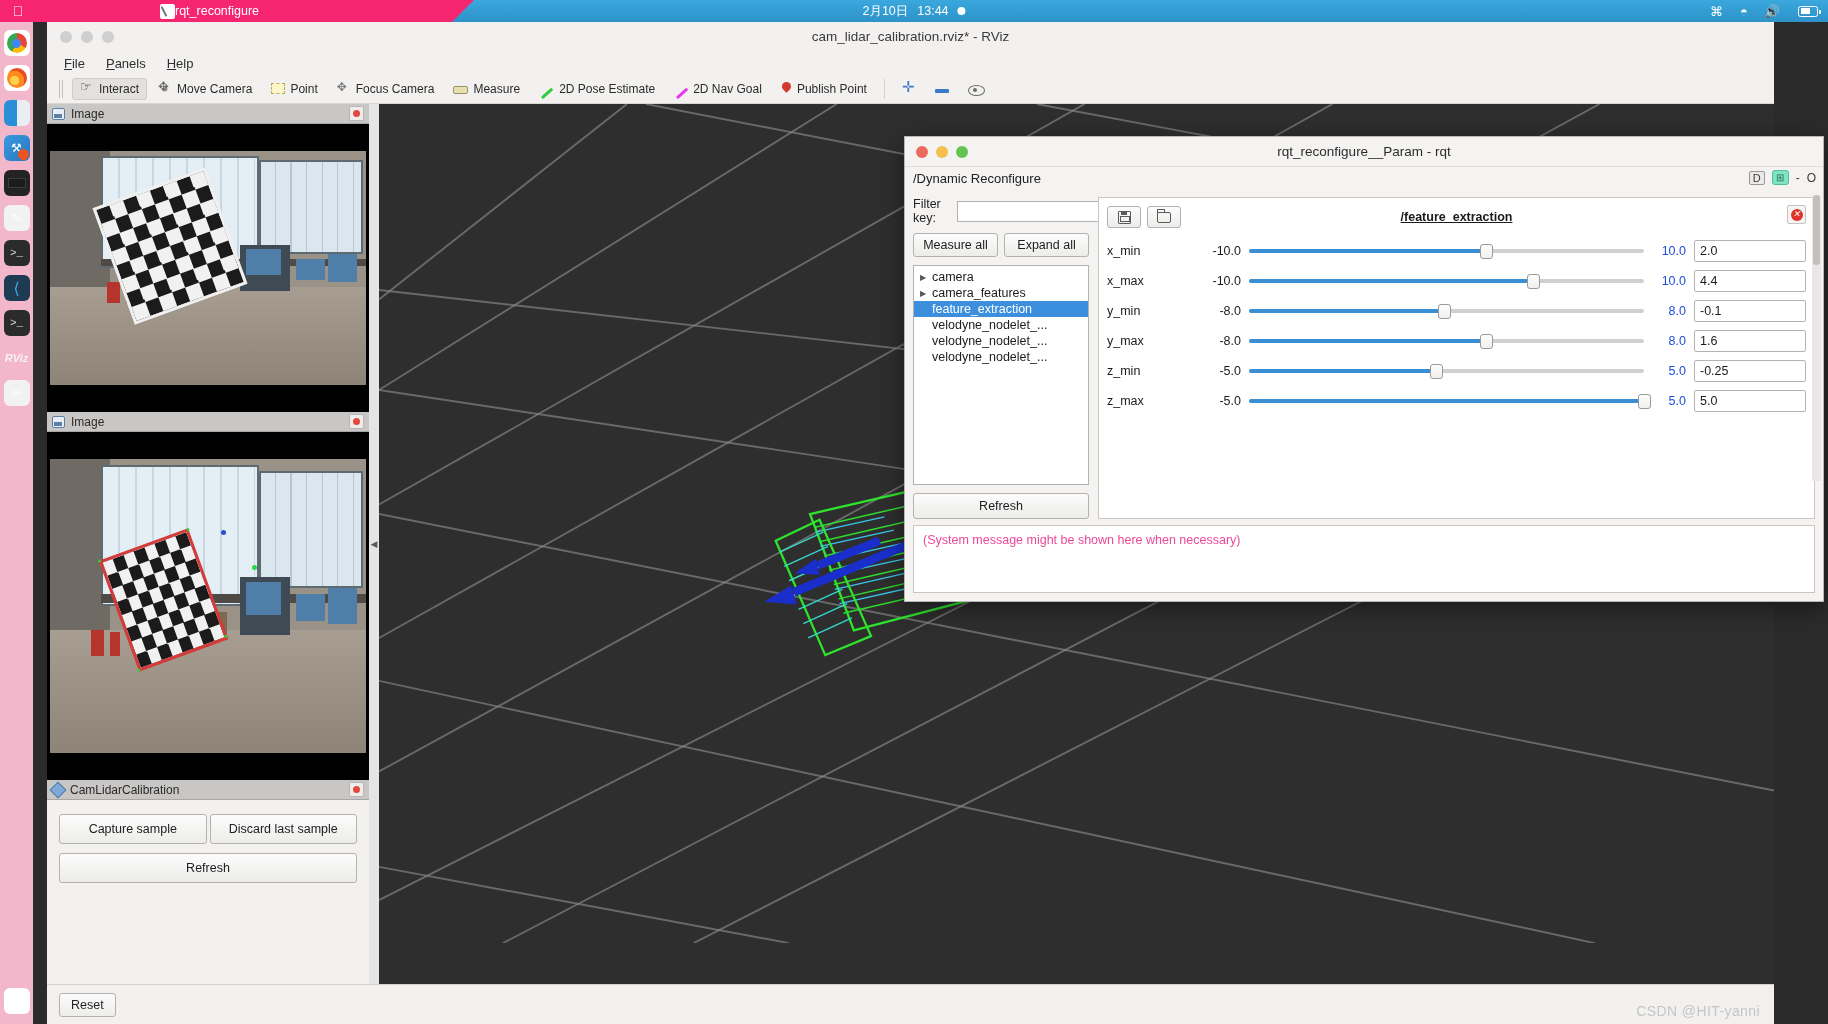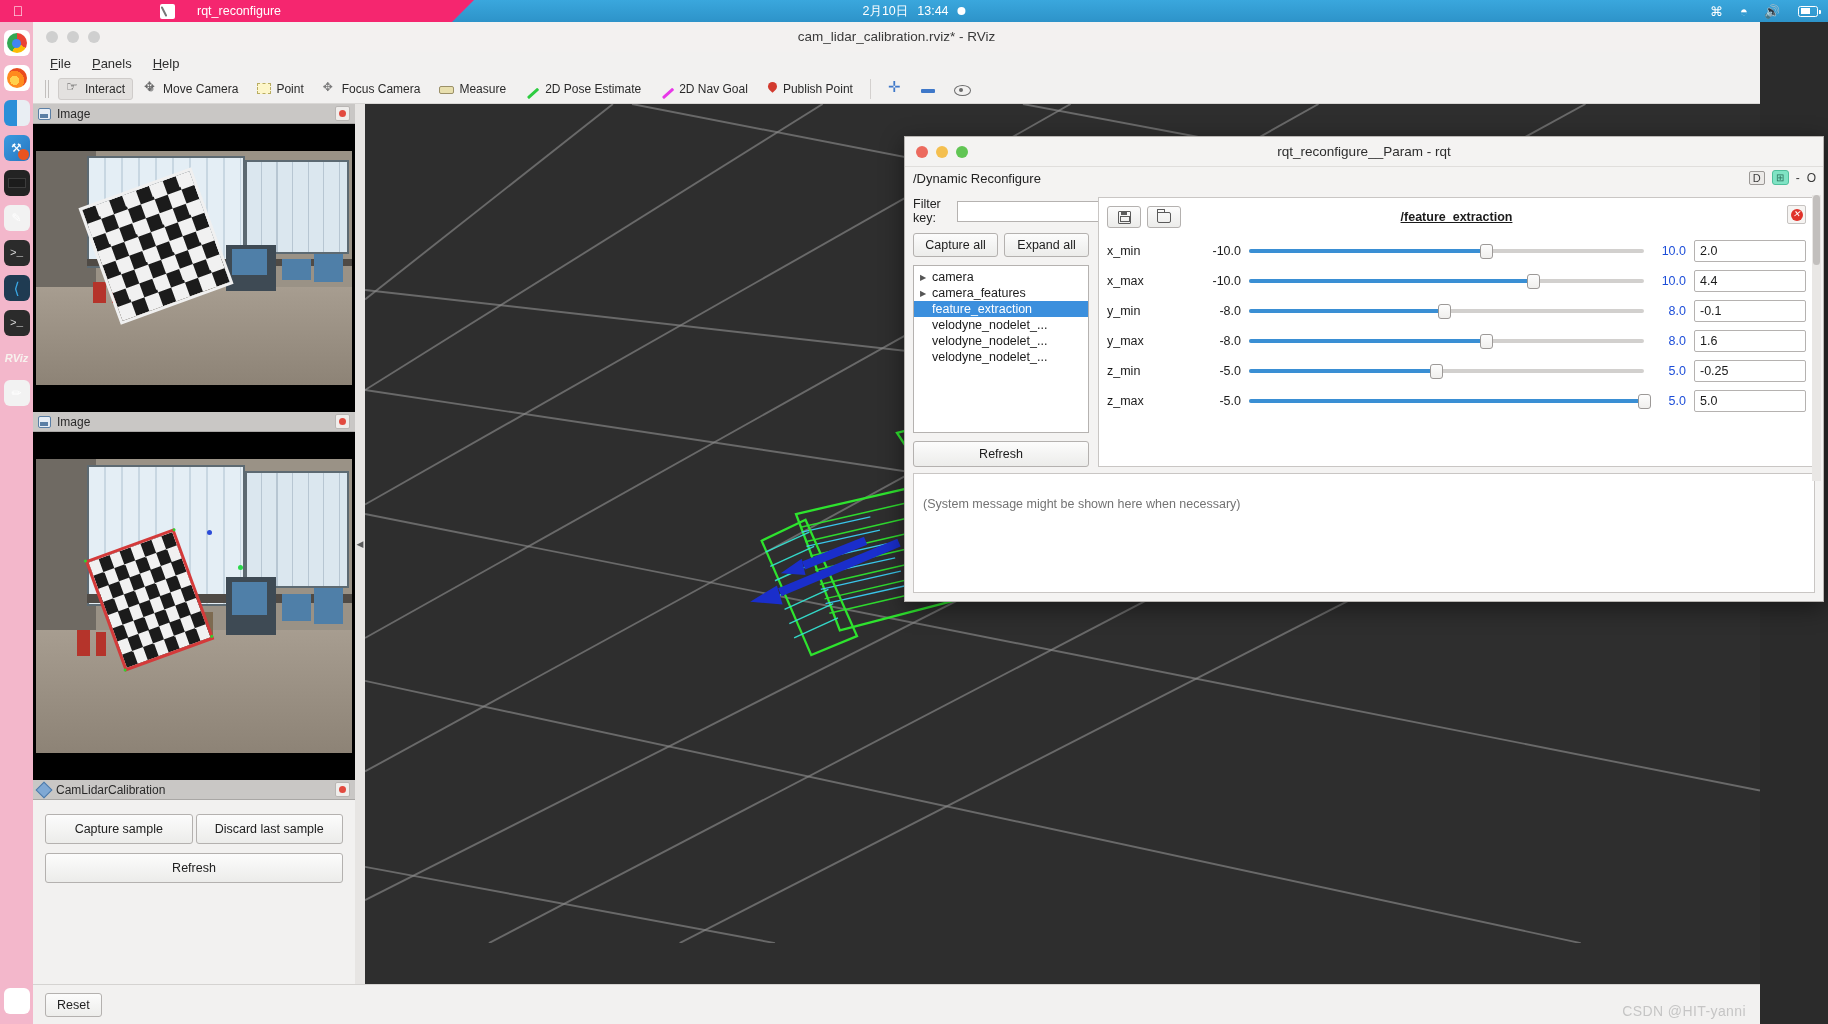--- a/index.html
+++ b/index.html
@@ -26,21 +26,21 @@
   .tray-batt:before { content:""; position:absolute; left:1.5px; top:1.5px; bottom:1.5px; width:9px; background:#fff;}
   .tray-batt:after { content:""; position:absolute; right:-4px; top:3px; width:2px; height:4px; background:#fff; border-radius:0 1px 1px 0;}
 
   
   .pinkband {
     position: absolute; left: 0; top: 0; height: 22px; width: 452px;
     background: #f5266f; z-index: 61; display: flex; align-items: center; color: #fff;
     font-size: 12.5px;
   }
   .pinkband .apple { width: 36px; text-align: center; font-size: 14px; }
-  .pinkband .ptitle { display: flex; align-items: center; gap: 22px; margin-left: 124px; justify-content: center; }
+  .pinkband .ptitle { display: flex; align-items: center; gap: 0; margin-left: 124px; justify-content: center; }
   .pinkband .pwedge {
     position: absolute; right: -22px; top: 0; width: 0; height: 0;
     border-top: 22px solid #f5266f; border-right: 22px solid transparent;
   }
   .mini-note {
     width: 15px; height: 15px; background: #fff; border-radius: 2px; position: relative;
     display:inline-block;
   }
   .mini-note:after{content:""; position:absolute; left:3px; top:2px; width:2px; height:11px;
      background:#777; transform:rotate(-27deg); border-radius:1px;}
@@ -70,21 +70,21 @@
   .di-note { background: #f2f2f2; }
   .di-term { background: #2b2b2b; color:#d8d8d8; font-family:"Liberation Mono",monospace; font-size:11px;}
   .di-vs { background: #1f3b52; color:#3aa7e5; font-size: 16px;}
   .di-rviz { background: transparent; color: #f7f2ee; font-size: 11px; font-weight: 700; font-style: italic;}
   .di-pen { background: #f2f2f2; }
   .di-grid { background: #fff; display:grid; grid-template-columns:repeat(3,1fr); grid-template-rows:repeat(3,1fr); gap:1.5px; padding:3px;}
   .di-grid span { background:#8f5ea8; border-radius:1px;}
 
   
   .rviz {
-    position: absolute; left: 33px; top: 22px; width: 1727px; height: 1002px;
+    position: absolute; left: 47px; top: 22px; width: 1727px; height: 1002px;
     background: #f2f1f0; z-index: 10;
   }
   .rviz-titlebar { position: relative; height: 30px; background: #f3f1f0; }
   .rviz-lights { position: absolute; left: 13px; top: 9px; display: flex; gap: 9px; }
   .rl { width: 12px; height: 12px; border-radius: 50%; background: #cfcfcf; }
   .rviz-title { text-align: center; line-height: 30px; font-size: 13.5px; color: #3a3a3a; }
   .menubar { height: 22px; display: flex; align-items: center; gap: 21px;
      padding-left: 17px; font-size: 13px; color: #2f2f2f; }
   .menubar span u { text-decoration: underline; }
   .toolbar { height: 30px; display: flex; align-items: center; gap: 3px;
@@ -250,22 +250,22 @@
   .pmax { font-size: 12.5px; color: #1d4ed8; text-align: right; }
   .slider { position: relative; height: 18px; }
   .slider .track { position: absolute; left: 0; right: 0; top: 7px; height: 4px;
      background: #d2d0ce; border-radius: 2px; }
   .slider .fill { position: absolute; left: 0; top: 7px; height: 4px; background: #3a8fd4; border-radius: 2px;}
   .slider .knob { position: absolute; top: 2px; width: 13px; height: 15px; margin-left: -6.5px;
      background: linear-gradient(180deg,#fdfdfd,#f0efed); border: 1px solid #9c9997; border-radius: 3px;}
   .pval { height: 22px; border: 1px solid #b5b2b0; background: #fff; font-size: 12.5px; color: #1b1b1b;
      display: flex; align-items: center; padding: 0 5px; border-radius: 2px;}
 
-  .rqt-msg { height: 120px; margin: 0 8px 8px 8px; background: #fff; border: 1px solid #c9c6c4;
-     font-size: 12.5px; color: #737373; padding: 23px 9px;}
+  .rqt-msg { height: 68px; margin: 0 8px 8px 8px; background: #fff; border: 1px solid #c9c6c4;
+     font-size: 12.5px; color: #ec4899; padding: 7px 9px;}
   .rqt-scroll { position: absolute; right: 2px; top: 58px; bottom: 120px; width: 9px; background: #e9e7e5;}
   .rqt-scroll i { position: absolute; left: 1px; right: 1px; top: 0; height: 70px; background: #c2bfbd; border-radius: 4px;}
 </style>
 </head>
 <body>
 
 <div id="root">
 
   <div class="macbar">
     <div class="apple"></div>
@@ -603,21 +603,21 @@
     </div>
 
     <div class="rqt-body">
 
       <div class="rqt-left">
         <div class="filter-row">
           <label>Filter key:</label>
           <input type="text" value="" placeholder="" style="">
         </div>
         <div class="twobtn">
-          <button>Capture all</button>
+          <button>Measure all</button>
           <button>Expand all</button>
         </div>
         <div class="tree">
           <div class="tree-item">
             <span class="tri">▶</span>
             <span>camera</span>
           </div>
           <div class="tree-item">
             <span class="tri">▶</span>
             <span>camera_features</span>

